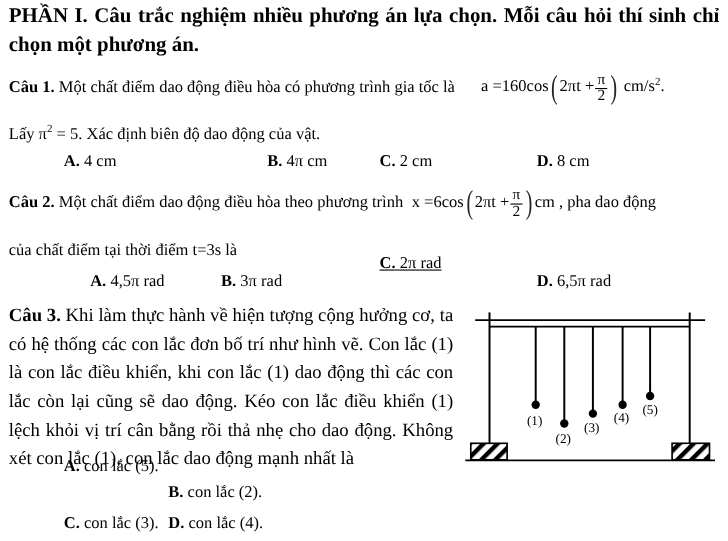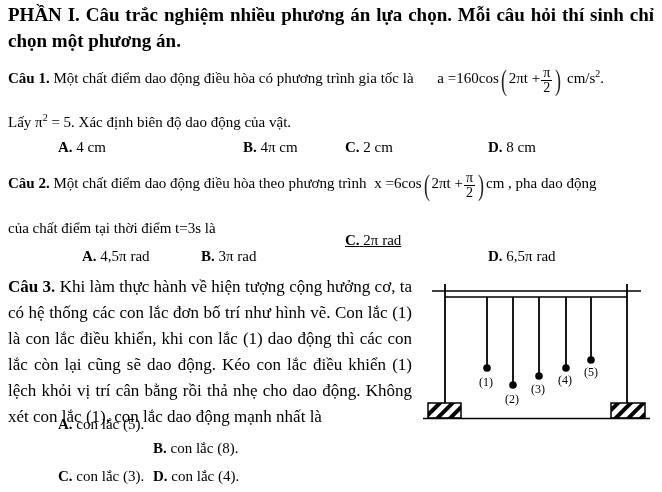--- a/index.html
+++ b/index.html
@@ -60,21 +60,21 @@
 <div class="opt" style="left:58px; top:248px;margin-left:24px;"><b>A.</b> <span>4,5π rad</span></div>
 <div class="opt" style="left:201px; top:248px;"><b>B.</b> <span>3π rad</span></div>
 <div class="opt" style="left:345px; top:232px;text-decoration:underline;"><b>C.</b> <span>2π rad</span></div>
 <div class="opt" style="left:488px; top:248px;"><b>D.</b> <span>6,5π rad</span></div>
 
 <div class="q3text">
   <b>Câu 3.</b>
   <span>Khi làm thực hành về hiện tượng cộng hưởng cơ, ta có hệ thống các con lắc đơn bố trí như hình vẽ. Con lắc (1) là con lắc điều khiển, khi con lắc (1) dao động thì các con lắc còn lại cũng sẽ dao động. Kéo con lắc điều khiển (1) lệch khỏi vị trí cân bằng rồi thả nhẹ cho dao động. Không xét con lắc (1), con lắc dao động mạnh nhất là</span>
 </div>
 <div class="opt" style="left:58px; top:416px;"><b>A.</b> <span>con lắc (5).</span></div>
-<div class="opt" style="left:153px; top:440px;"><b>B.</b> <span>con lắc (8).</span></div>
+<div class="opt" style="left:153px; top:440px;"><b>B.</b> <span>con lắc (2).</span></div>
 <div class="opt" style="left:58px; top:468px;"><b>C.</b> <span>con lắc (3).</span></div>
 <div class="opt" style="left:153px; top:468px;"><b>D.</b> <span>con lắc (4).</span></div>
 
 <svg class="abs" style="left:0; top:0;" width="662" height="492" viewBox="0 0 662 492">
   <defs>
     <pattern id="hatch" patternUnits="userSpaceOnUse" width="9" height="9" patternTransform="rotate(45)">
       <rect width="9" height="9" fill="#fff"></rect>
       <rect x="0" y="0" width="4" height="9" fill="#000"></rect>
     </pattern>
   </defs>

